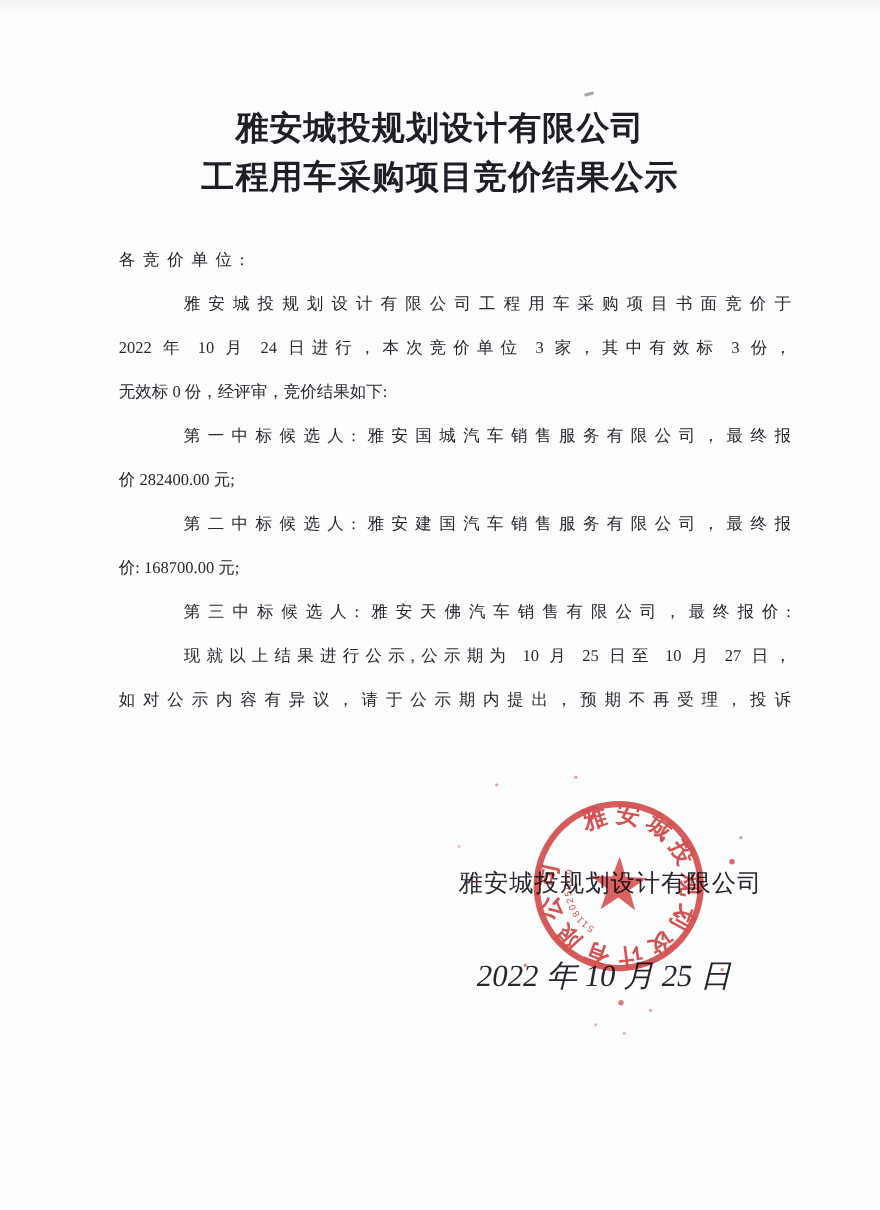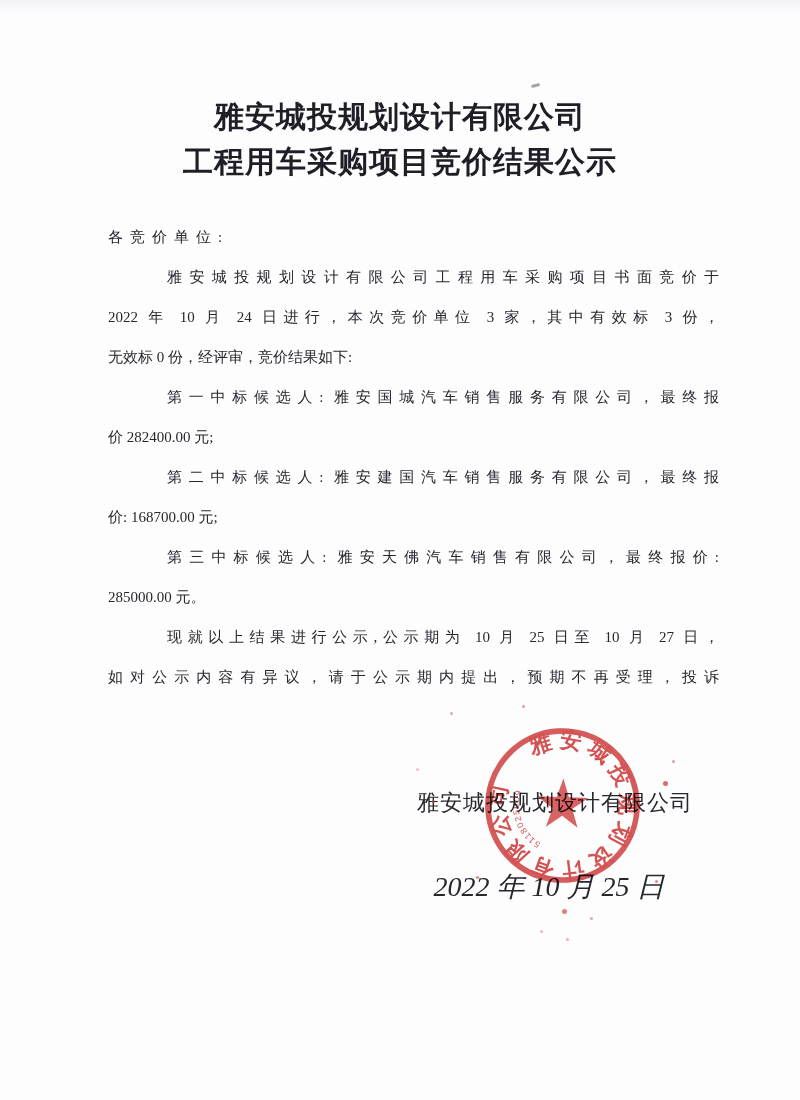--- a/index.html
+++ b/index.html
@@ -110,21 +110,20 @@
     <div class="body-line jline">2022 年 10 月 24 日进行，本次竞价单位 3 家，其中有效标 3 份，</div>
     <div class="body-line">无效标 0 份，经评审，竞价结果如下:</div>
 
     <div class="body-line jline indent">第一中标候选人: 雅安国城汽车销售服务有限公司，最终报</div>
     <div class="body-line">价 282400.00 元;</div>
 
     <div class="body-line jline indent">第二中标候选人: 雅安建国汽车销售服务有限公司，最终报</div>
     <div class="body-line">价: 168700.00 元;</div>
 
     <div class="body-line jline indent">第三中标候选人: 雅安天佛汽车销售有限公司，最终报价:</div>
-    <div class="body-line">285000.00 元。</div>
 
     <div class="body-line jline indent">现就以上结果进行公示,公示期为 10 月 25 日至 10 月 27 日，</div>
     <div class="body-line jline">如对公示内容有异议，请于公示期内提出，预期不再受理，投诉</div>
   </div>
 
   <div class="sig-company">雅安城投规划设计有限公司</div>
   <div class="sig-date">2022 年 10 月 25 日</div>
 
   <div class="seal">
     <svg viewBox="0 0 200 200" xmlns="http://www.w3.org/2000/svg">

